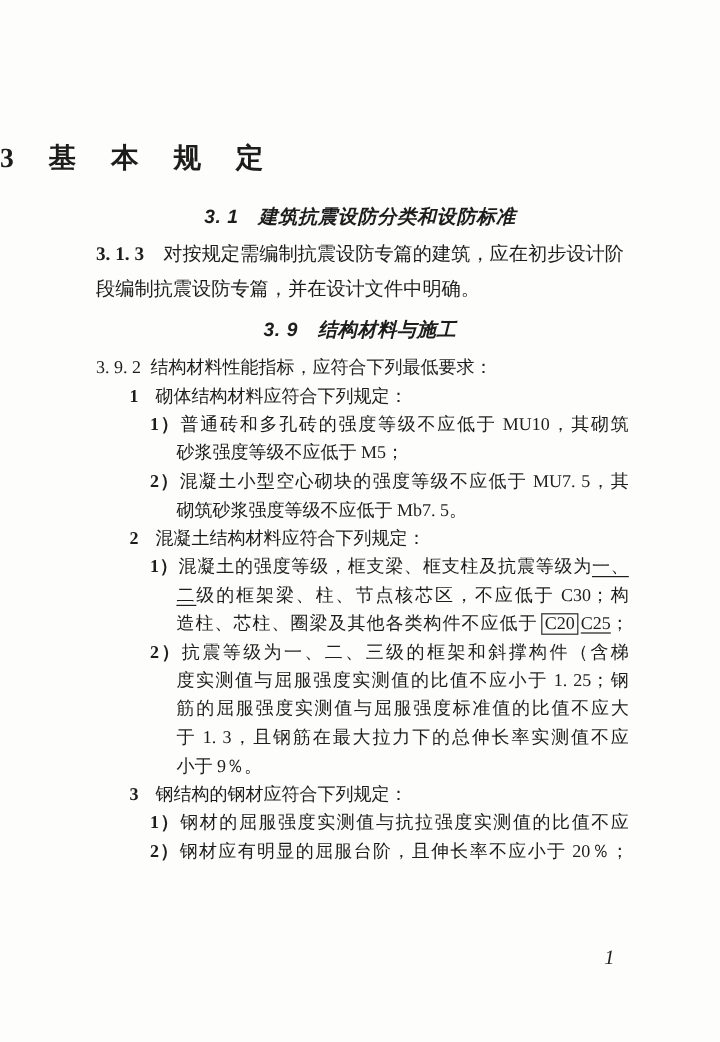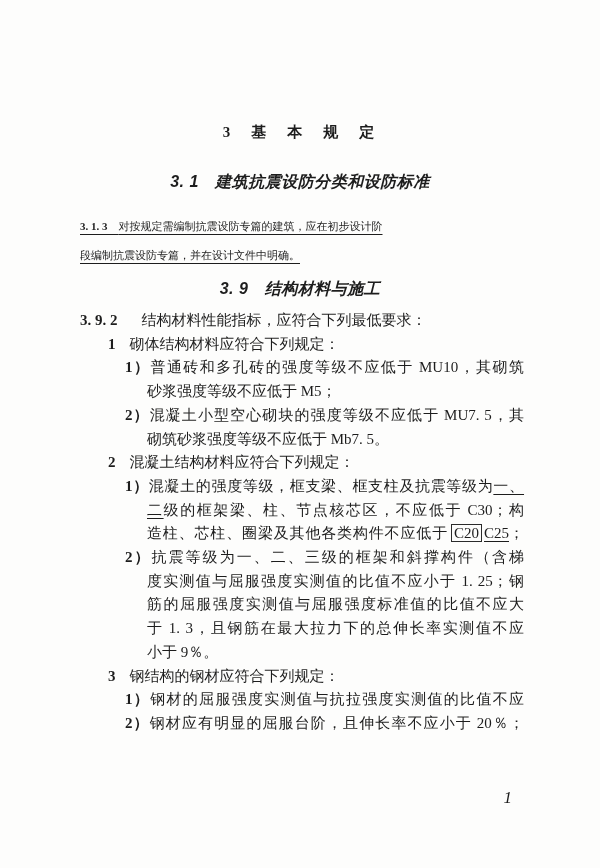--- a/index.html
+++ b/index.html
@@ -7,60 +7,59 @@
     position: relative;
     width: 600px;
     height: 868px;
     box-sizing: border-box;
     overflow: hidden;
     font-family: "Liberation Serif", "DejaVu Serif", serif;
   }
   .title {
     margin: 0;
     padding-top: 117px;
-    text-align: center;
-    font-size: 15px;
+    text-align: left;
+    font-size: 23px;
     font-weight: bold;
     letter-spacing: 3px;
     line-height: 30px;
   }
   .sec {
     margin: 0;
     text-align: center;
     font-family: "Liberation Sans", "DejaVu Sans", sans-serif;
     font-weight: bold;
     font-size: 16px;
     line-height: 21px;
     letter-spacing: 0.5px;
     font-style: italic;
   }
   .sec-31 { margin-top: 24px; }
   .sec-39 { margin-top: 9px; }
   .clause {
-    margin: 20px 0 0 0;
+    margin: 7px 0 0 0;
     padding: 0 76px 0 80px;
-    font-size: 11px;
+    font-size: 16px;
     line-height: 28.5px;
-    text-decoration: underline;
     text-underline-offset: 4px;
     text-decoration-thickness: 1.2px;
   }
   .clause .cnum { font-weight: bold; }
   .body-block {
     margin-top: 10px;
     padding: 0 76px 0 80px;
     font-size: 15px;
     line-height: 23.7px;
   }
   .bl { white-space: pre-wrap; }
   .bl.j { text-align: justify; text-align-last: justify; }
   .bl.l1  { padding-left: 28px; }
   .bl.l2a { padding-left: 45px; }
   .bl.l2b { padding-left: 67px; }
-  .sg-num  { font-weight: bold; margin-right: 24px; }
+  .sg-num  { font-weight: normal; margin-right: 8px; }
   .sg-num1 { font-weight: bold; margin-right: 14px; }
   .sg-num2 { font-weight: bold; }
   .sg-u {
     text-decoration: underline;
     text-underline-offset: 3px;
     text-decoration-thickness: 1px;
   }
   .sg-box {
     display: inline-block;
     border: 1.3px solid #2b2b2b;

